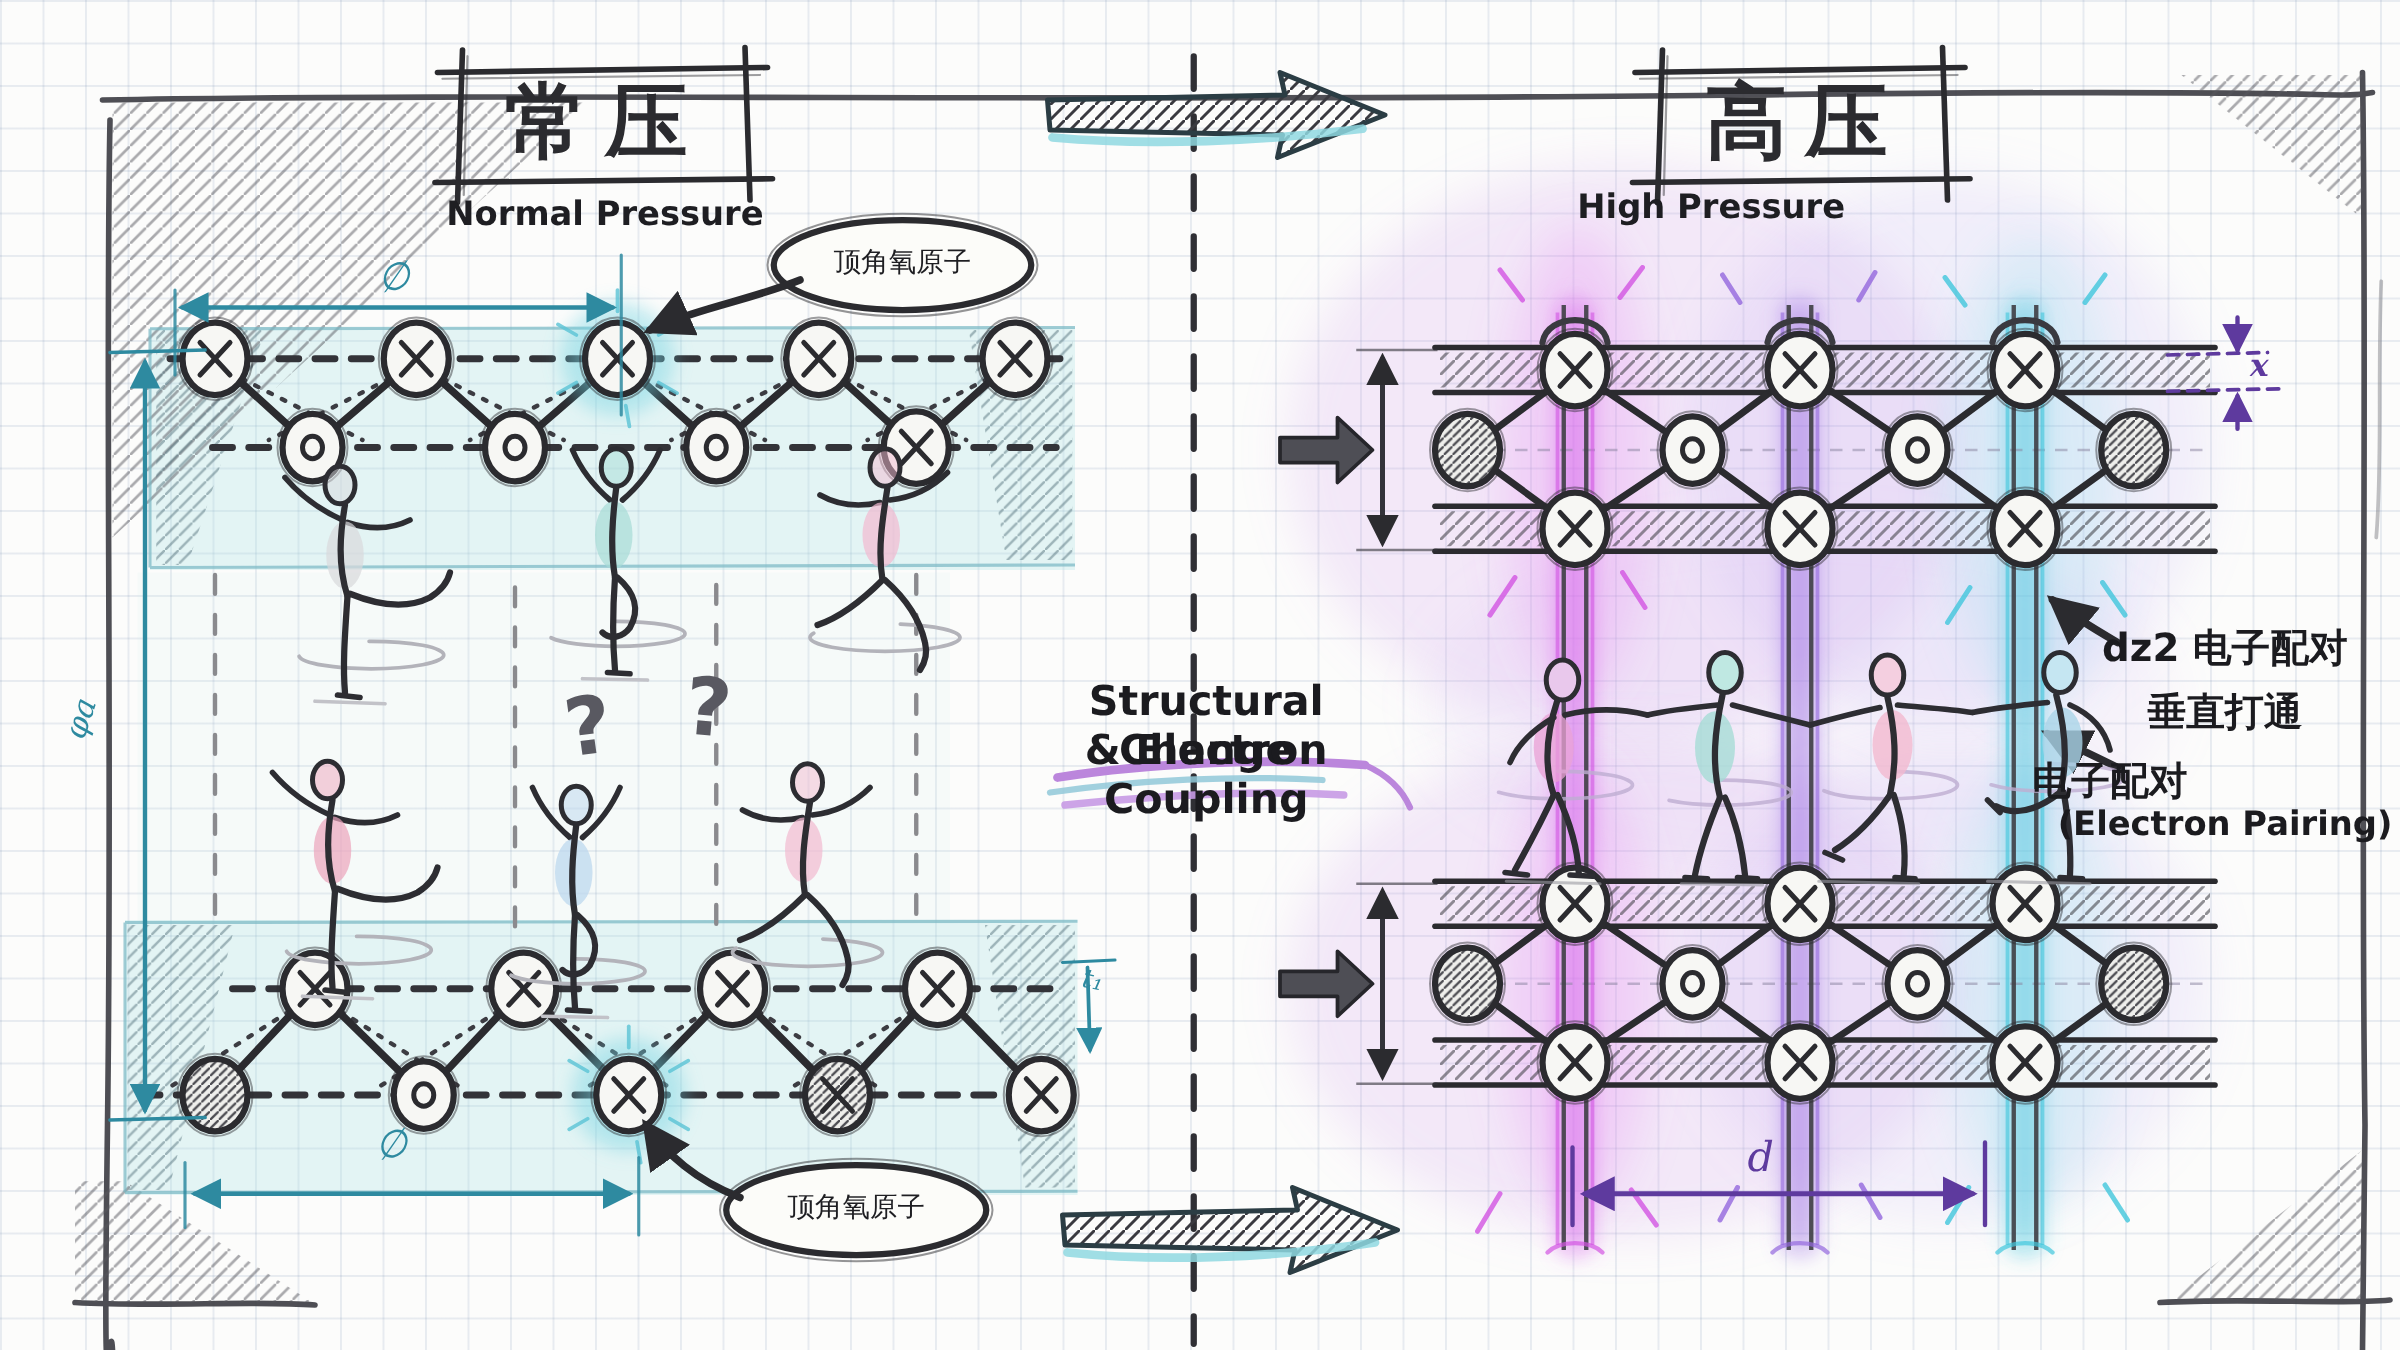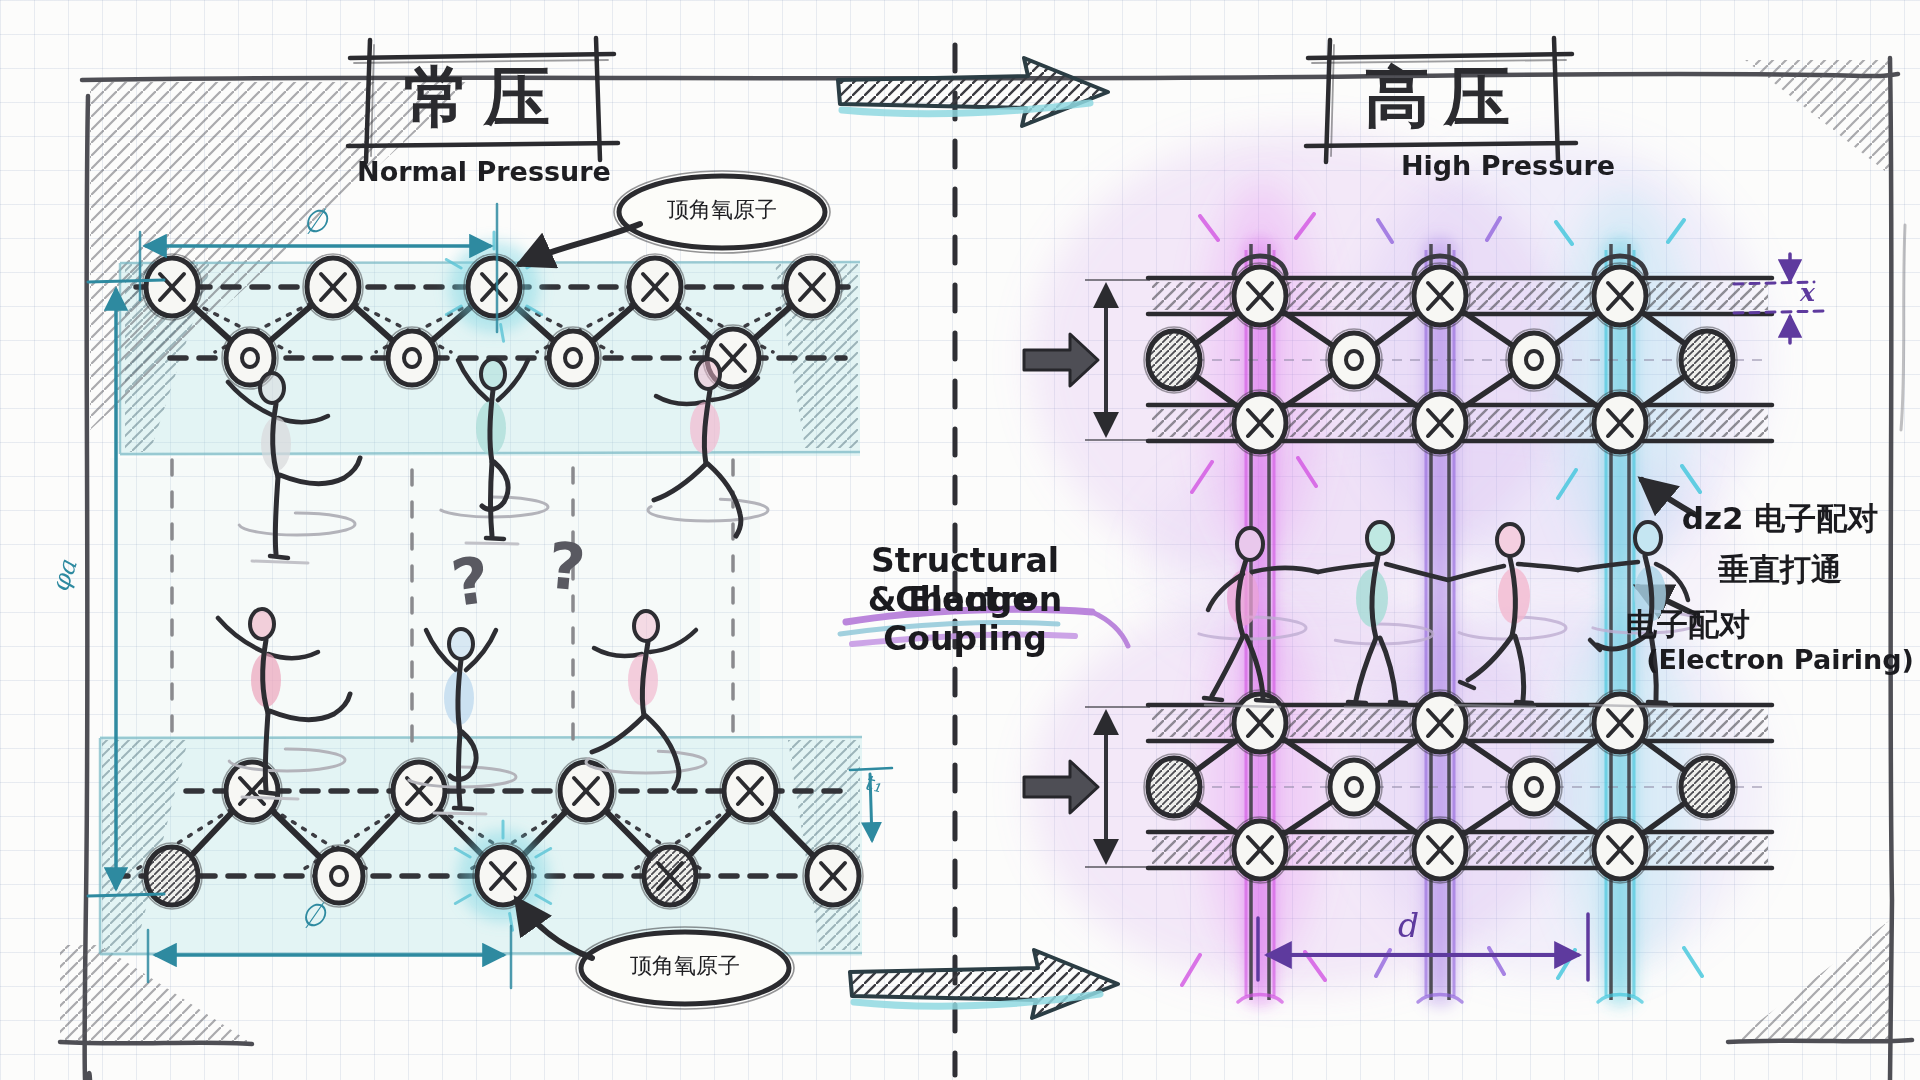--- a/index.html
+++ b/index.html
@@ -666,21 +666,21 @@
           <path d="M1345,707 L1410,708"></path>
       <path d="M1455,705 L1535,707"></path>
           <path d="M1590,705 L1672,707"></path>
     </g>
   </g>
 </svg>
 
 <div class="t title ctr" style="left:368px;top:52px;width:232px;text-align:center;">常压</div>
 <div class="t subtitle ctr" style="left:352px;top:146px;width:264px;margin-top:10px;">Normal Pressure</div>
 <div class="t title ctr" style="left:1328px;top:52px;width:232px;">高压</div>
-<div class="t subtitle ctr" style="left:1376px;top:150px;width:264px;">High Pressure</div>
+<div class="t subtitle ctr" style="left:1237px;top:150px;width:264px;">High Pressure</div>
 
 <div class="t ovalLabel ctr" style="left:629px;top:195px;width:186px;">顶角氧原子</div>
 <div class="t ovalLabel ctr" style="left:592px;top:951px;width:186px;">顶角氧原子</div>
 
 <div class="t caption ctr" style="left:815px;top:541px;width:300px;">Structural Change</div>
 <div class="t caption ctr" style="left:815px;top:580px;width:300px;">&amp; Electron Coupling</div>
 
 <div class="t anno ctr" style="left:1662px;top:498px;width:236px;">dz2 电子配对</div>
 <div class="t anno ctr" style="left:1662px;top:537px;width:236px;margin-top:12px;">垂直打通</div>
 <div class="t anno ctr" style="left:1570px;top:604px;width:236px;">电子配对</div>

